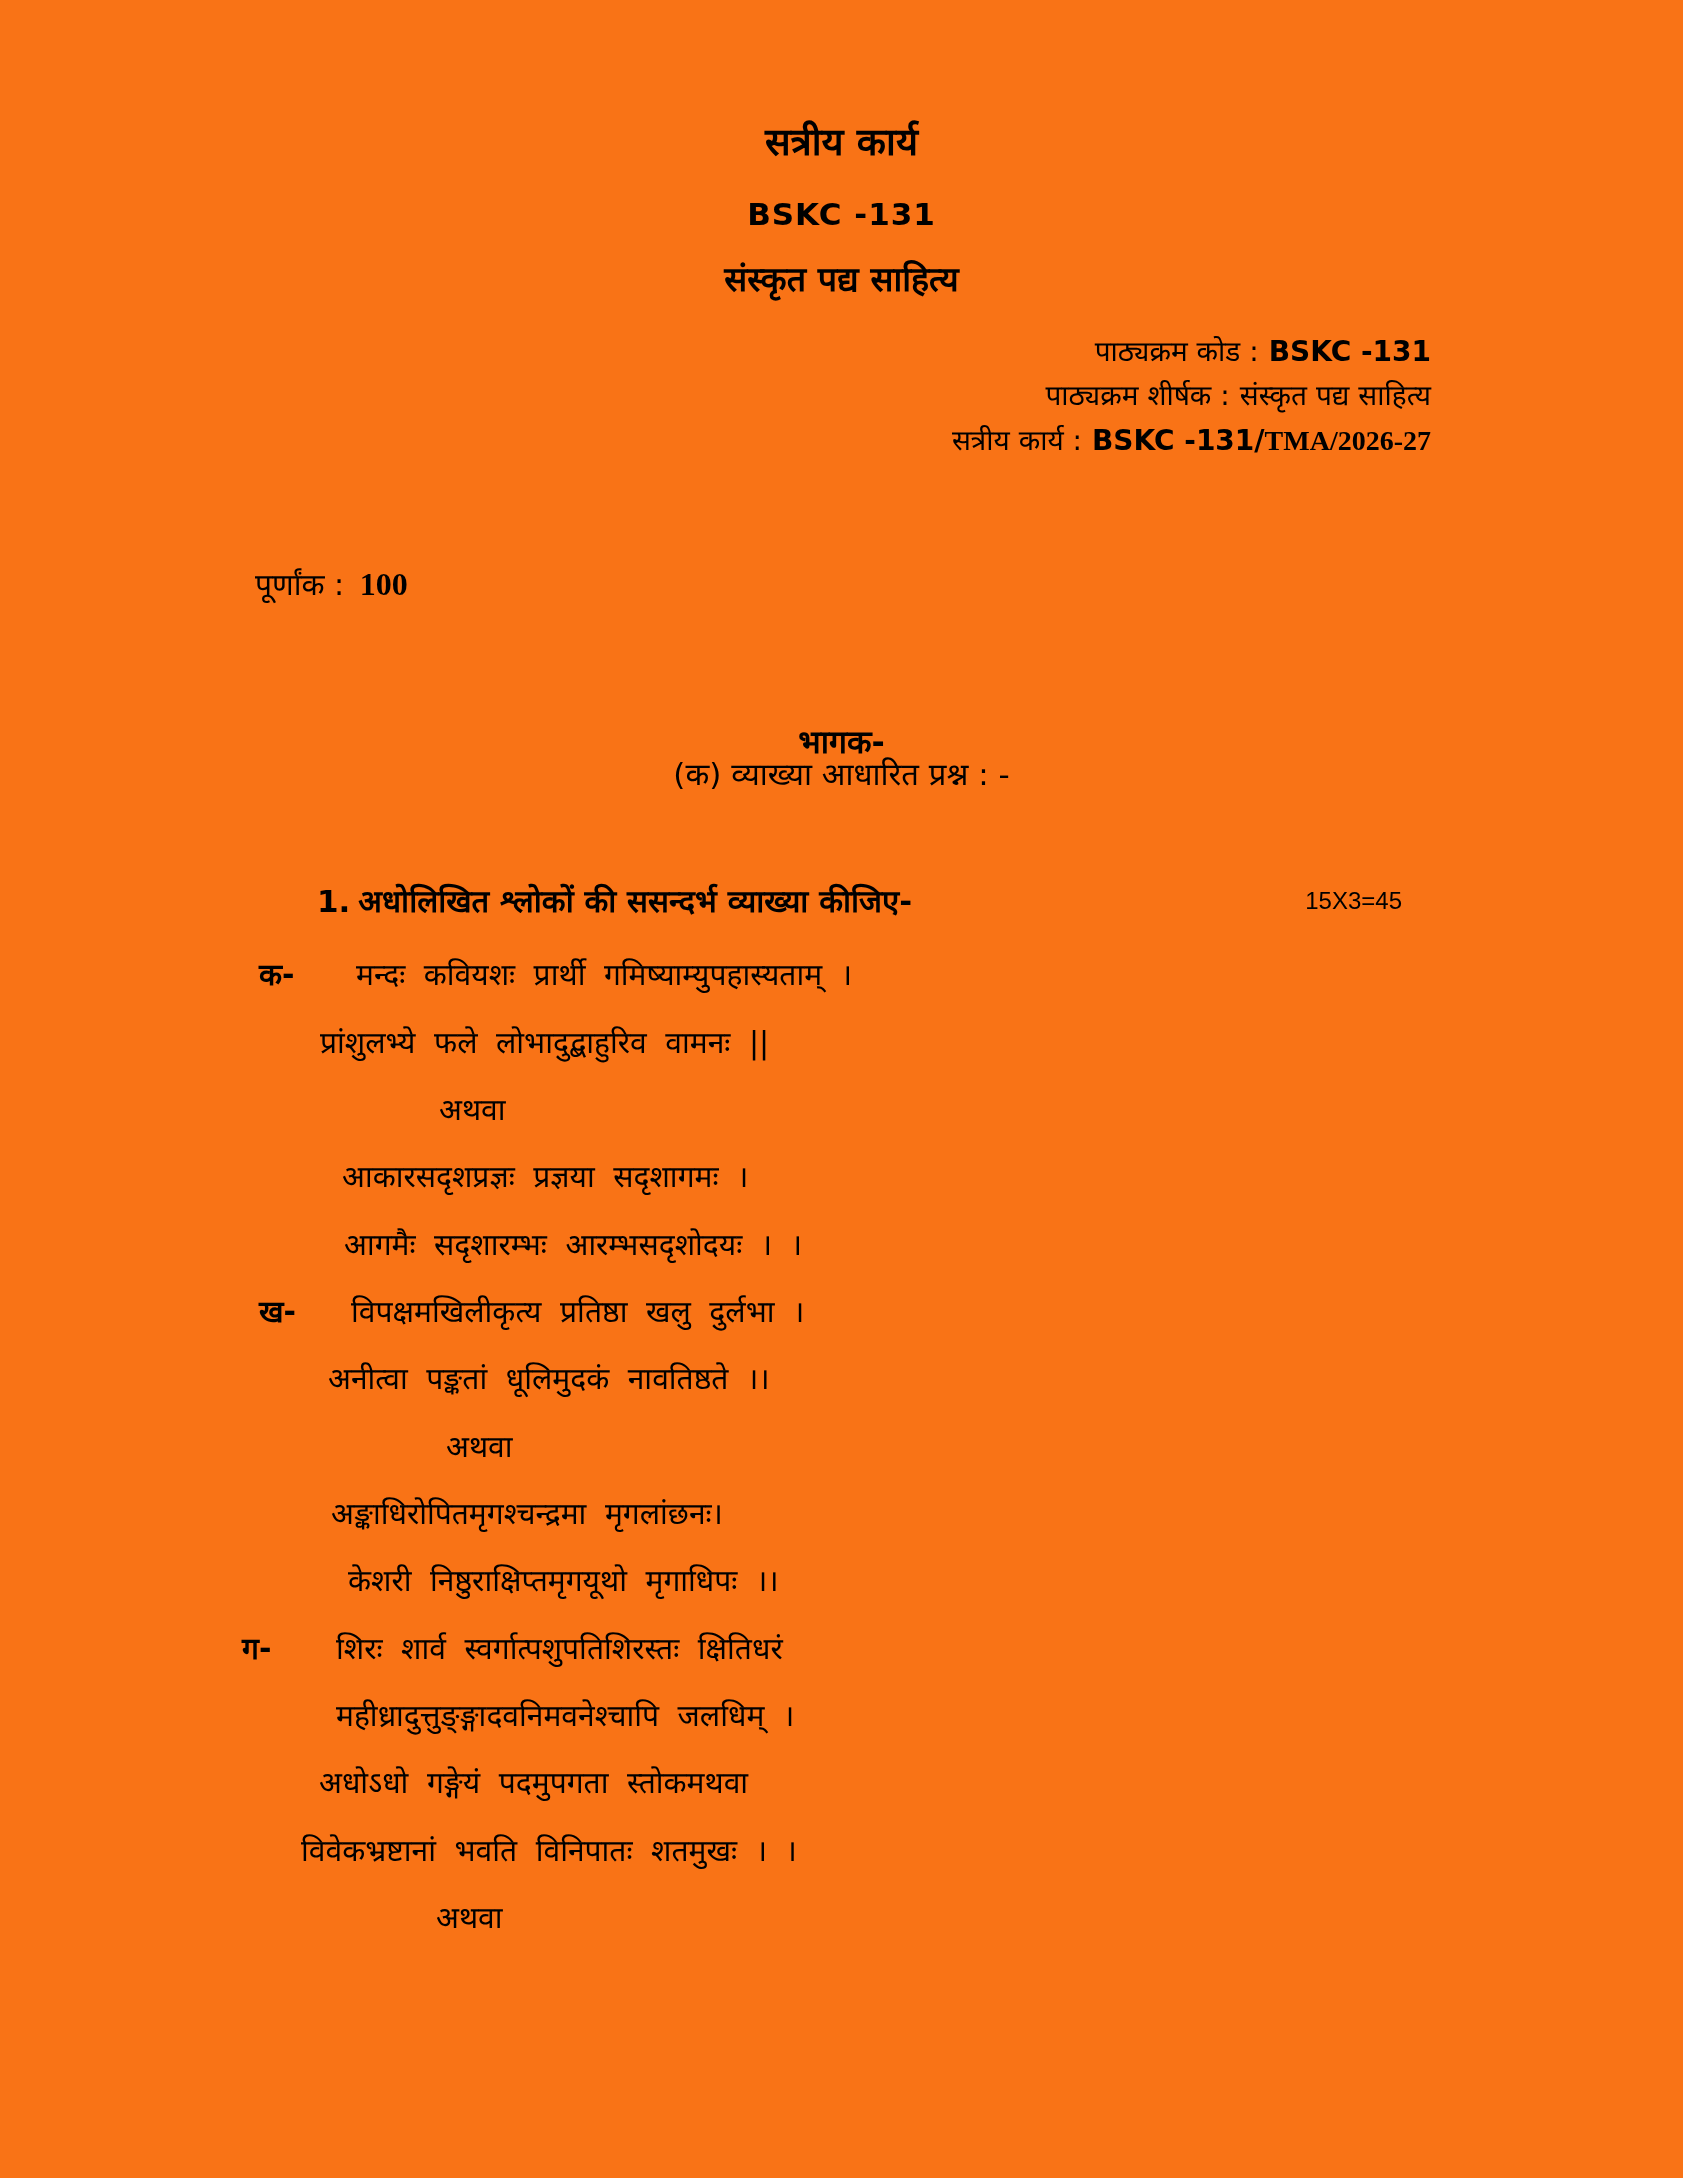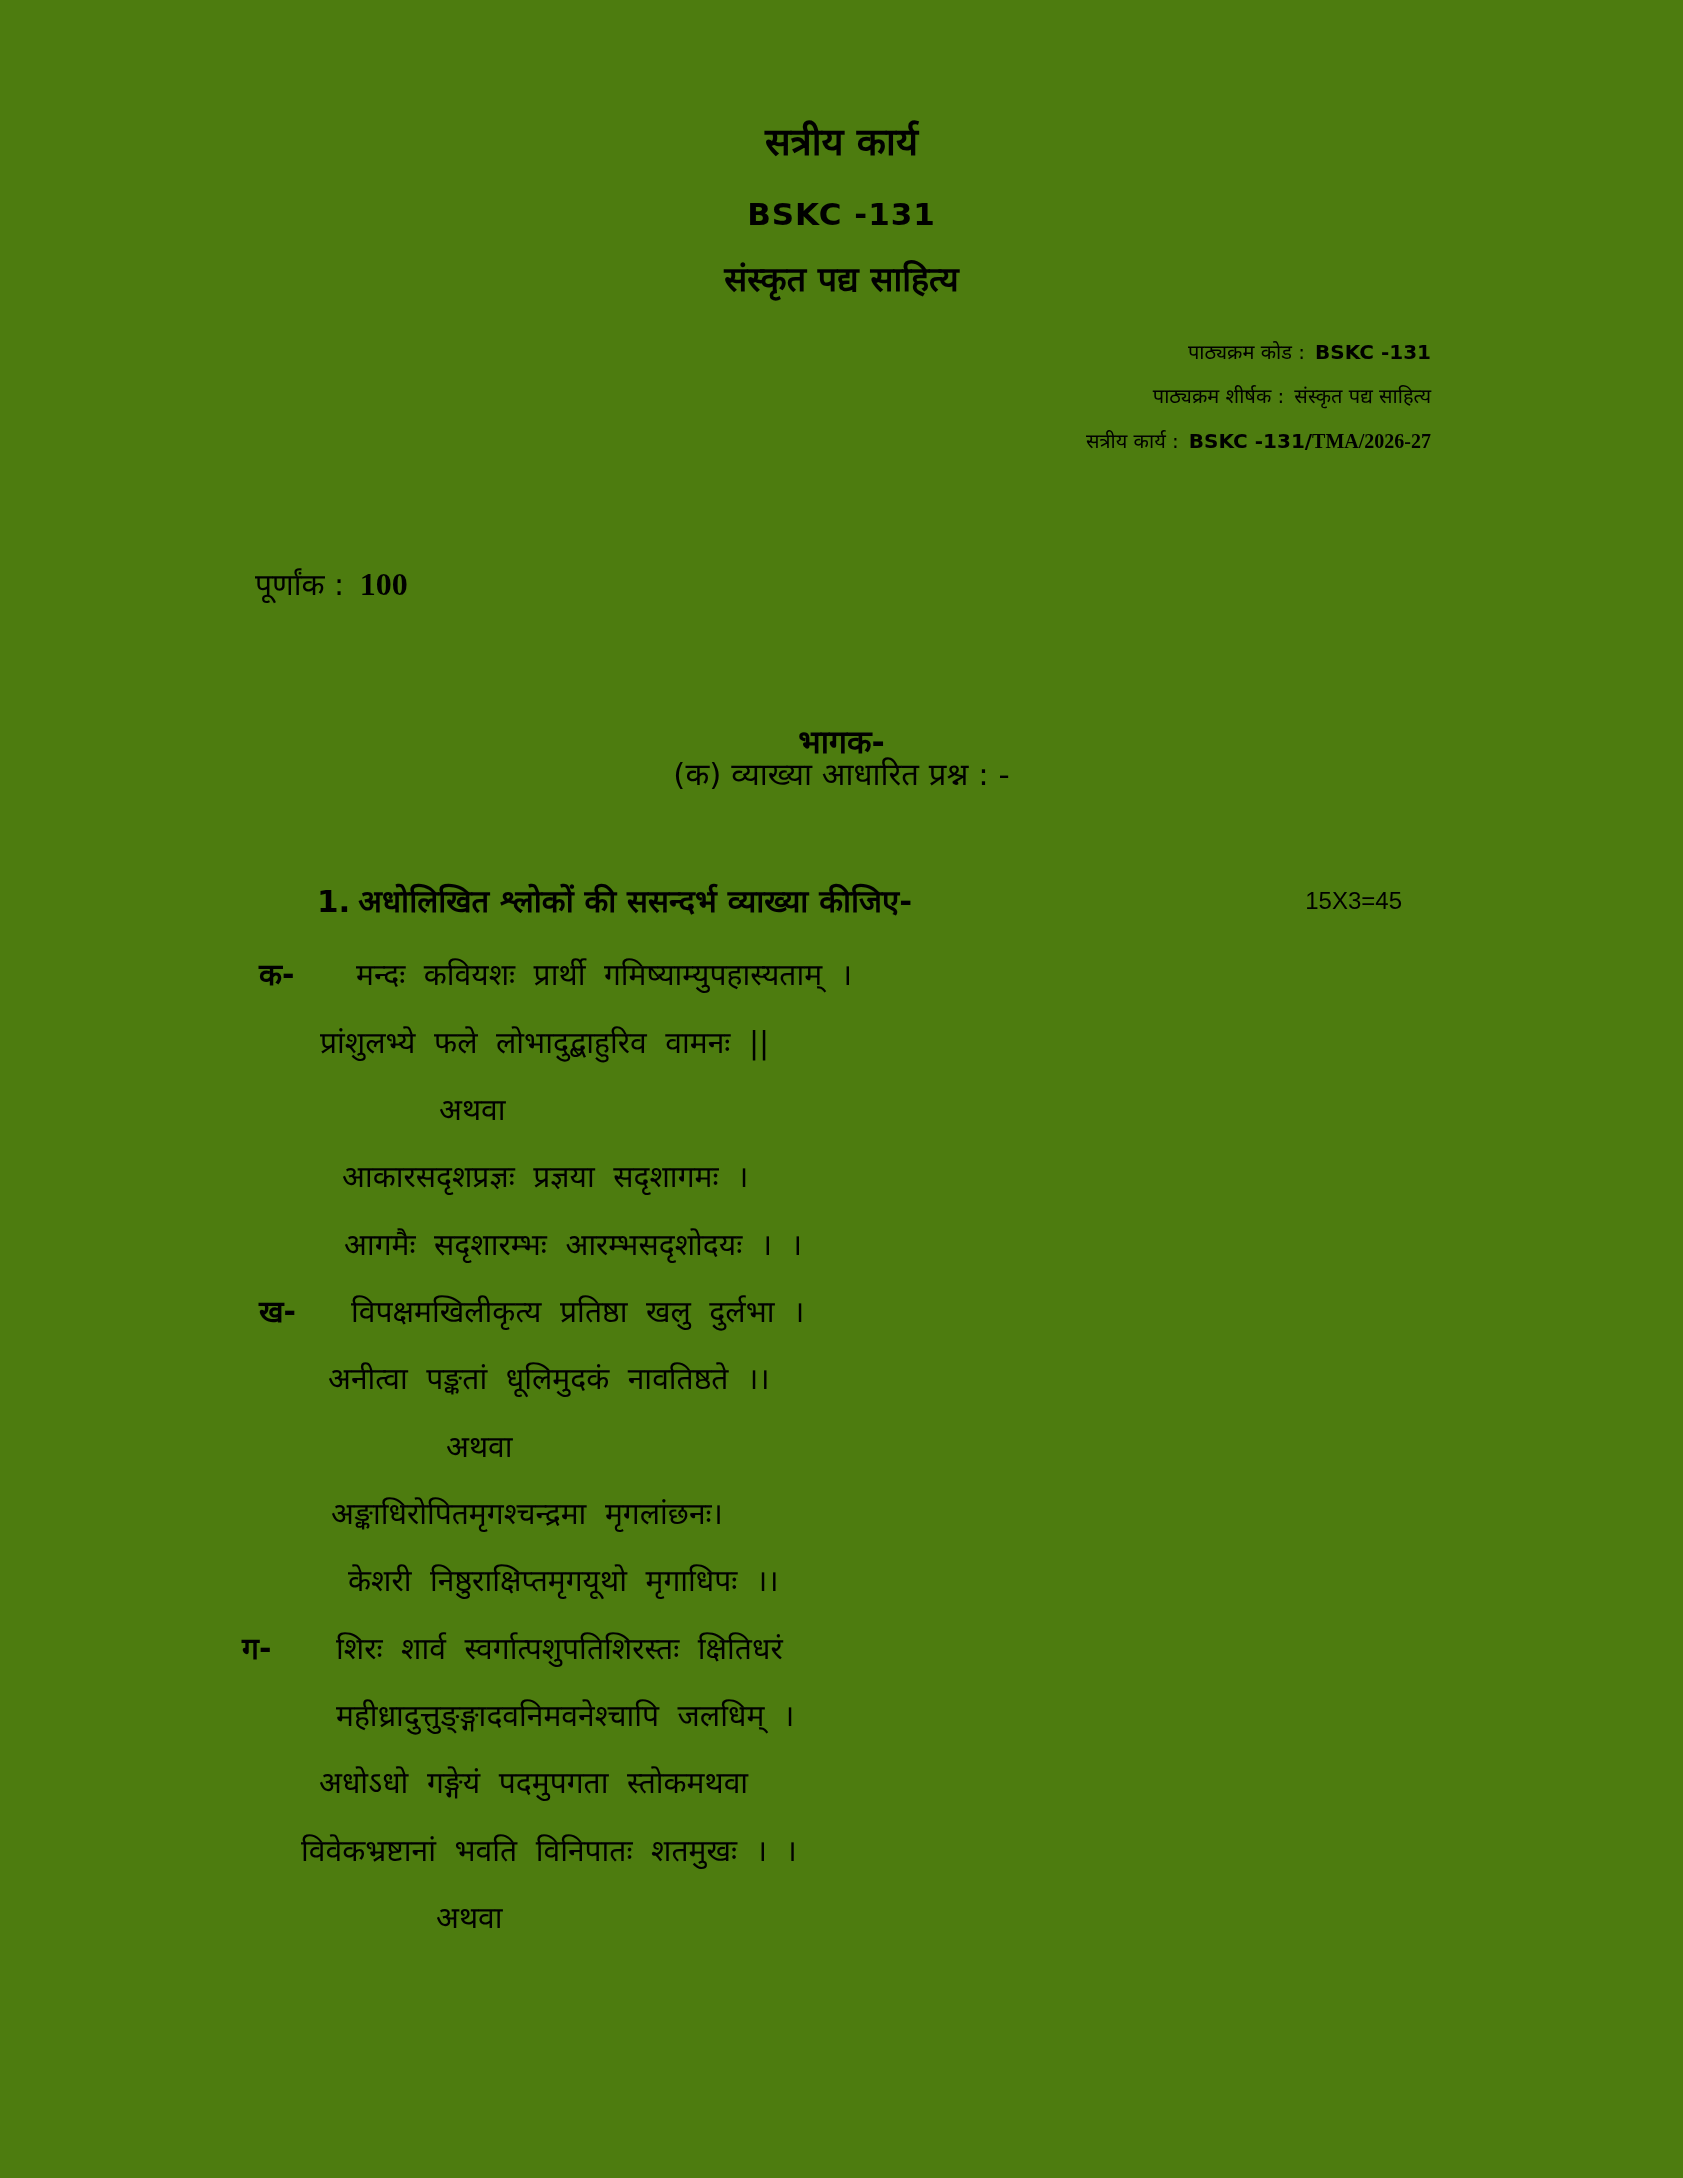--- a/index.html
+++ b/index.html
@@ -4,21 +4,21 @@
 <style>
   html, body {
     margin: 0;
     padding: 0;
     background: #ffffff;
   }
   .page {
     position: relative;
     width: 1683px;
     height: 2178px;
-    background: #4d7c0f;
+    background: #f97316;
     color: #000000;
     font-family: "DejaVu Sans", sans-serif;
     overflow: hidden;
   }
   .line {
     position: absolute;
     white-space: nowrap;
     font-size: 30px;
     line-height: 44px;
     height: 44px;
@@ -43,21 +43,21 @@
     font-size: 31px;
     font-weight: bold;
     letter-spacing: 1px;
   }
   .doc-subject {
     font-size: 34px;
     font-weight: bold;
     line-height: 48px;
     height: 48px;
   }
-  .meta-line { font-size: 20px; }
+  .meta-line { font-size: 28px; }
   .meta-label { font-weight: normal; }
   .meta-value {
     font-weight: bold;
     margin-left: 10px;
   }
   .serif {
     font-family: "Liberation Serif", "DejaVu Serif", serif;
   }
   .bold { font-weight: bold; }
   .note-line { font-weight: bold; }

